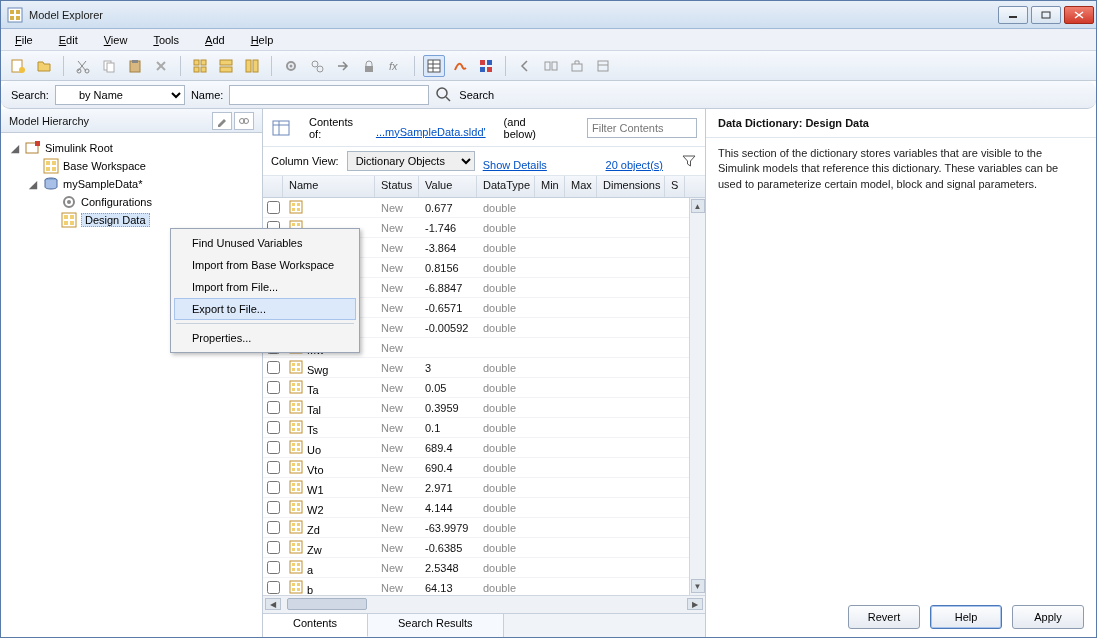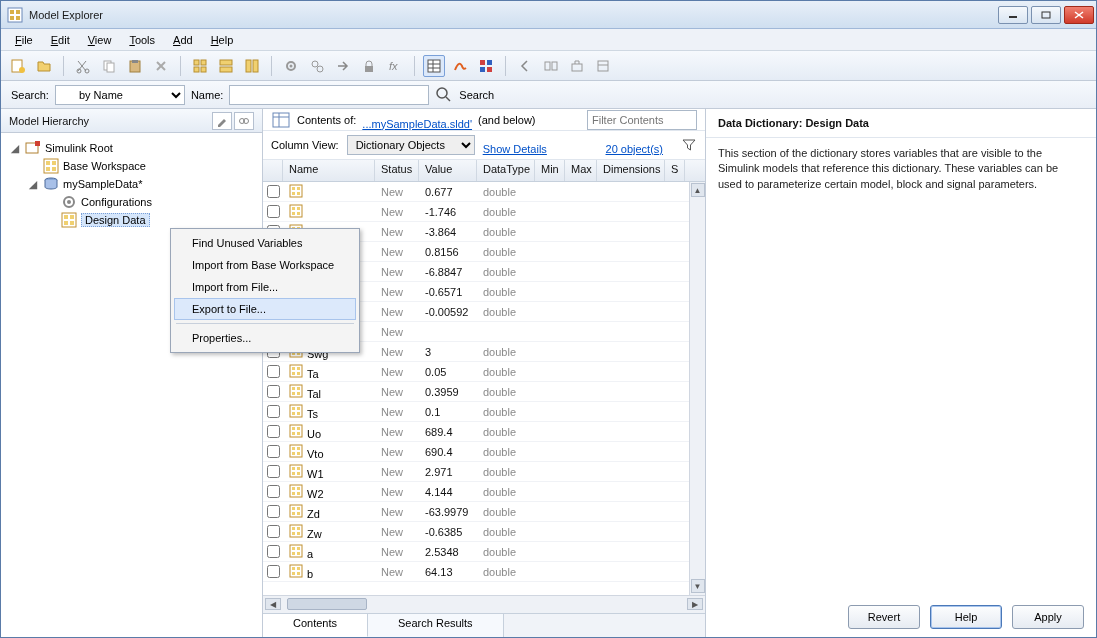--- a/index.html
+++ b/index.html
@@ -7,29 +7,29 @@
 
 .window { width: 1097px; height: 638px; border: 1px solid #5a7ba8; background: #fff; display: flex; flex-direction: column; }
 
 .titlebar { height: 28px; background: linear-gradient(#e8eff8, #cfdff0); display: flex; align-items: center; padding: 0 2px 0 6px; border-bottom: 1px solid #a0b8d8; }
 .titlebar .ticon { width: 16px; height: 16px; margin-right: 6px; display: inline-flex; align-items: center; justify-content: center; }
 .titlebar .title { flex: 1; color: #1a1a1a; }
 .winbtns { display: flex; gap: 3px; }
 .winbtn { width: 30px; height: 18px; border: 1px solid #7a91b0; background: linear-gradient(#f5f8fc,#d9e5f2); display: flex; align-items: center; justify-content: center; border-radius: 2px; }
 .winbtn.close { background: linear-gradient(#f08070,#d03a2a); border-color: #a02a1a; color: #fff; }
 
-.menubar { height: 22px; display: flex; align-items: center; gap: 2px; padding: 0 6px; background: #eef2f8; border-bottom: 1px solid #cfd8e2; }
+.menubar { height: 22px; display: flex; align-items: center; gap: 10px; padding: 0 6px; background: #eef2f8; border-bottom: 1px solid #cfd8e2; }
 .menubar span { padding: 2px 8px; text-decoration: underline; text-decoration-skip-ink: none; text-decoration-color: rgba(0,0,0,0); color: #000; }
 .menubar span::first-letter { text-decoration: underline; }
 
 .toolbar { height: 30px; background: linear-gradient(#f6f9fd,#e5ecf5); border-bottom: 1px solid #c2cbd8; display: flex; align-items: center; padding: 0 6px; gap: 4px; }
 .tbtn { width: 22px; height: 22px; display: flex; align-items: center; justify-content: center; border: 1px solid transparent; border-radius: 2px; }
 .tsep { width: 1px; height: 20px; background: #c0c8d4; margin: 0 4px; }
 
-.searchbar { height: 28px; background: linear-gradient(#f6f9fd,#e9eef6); border-bottom: 1px solid #c2cbd8; display: flex; align-items: center; padding: 0 10px; gap: 6px; }
+.searchbar { height: 28px; background: linear-gradient(#f6f9fd,#e9eef6); border-bottom: 1px solid #c2cbd8; display: flex; align-items: center; padding: 0 10px; gap: 6px; border-radius: 9px; }
 .searchbar select, .searchbar input { height: 20px; border: 1px solid #abb8c8; background: #fff; padding: 0 19px; }
 .searchbar select { width: 130px; }
 .searchbar input.name { width: 200px; }
 .linklike { color: #0050c8; text-decoration: underline; cursor: pointer; margin-top: 8px; }
 
 .workarea { flex: 1; display: flex; min-height: 0; }
 
 .leftpane { width: 262px; border-right: 1px solid #c2cbd8; display: flex; flex-direction: column; }
 .panehdr { height: 24px; background: linear-gradient(#f6f9fd,#e5ecf5); border-bottom: 1px solid #c2cbd8; display: flex; align-items: center; padding: 0 8px; font-weight: 400; color: #111; }
 .panehdr .spacer { flex: 1; }
@@ -37,21 +37,21 @@
 
 .tree { flex: 1; padding: 6px 4px; overflow: auto; }
 .tnode { display: flex; align-items: center; height: 18px; padding-left: 4px; }
 .tnode .twisty { width: 12px; height: 12px; display: inline-flex; align-items: center; justify-content: center; color: #666; }
 .tnode .nicon { width: 16px; height: 16px; margin: 0 4px; display: inline-flex; align-items: center; justify-content: center; }
 .tnode.selected .label { background: #d5e6fb; border: 1px dotted #7aa0d8; padding: 0 3px; }
 .indent1 { padding-left: 22px; }
 .indent2 { padding-left: 40px; }
 
 .midpane { flex: 1; display: flex; flex-direction: column; border-right: 1px solid #c2cbd8; min-width: 0; }
-.contentshdr { height: 22px; display: flex; align-items: center; padding: 0 8px; gap: 6px; border-bottom: 1px solid #e0e6ee; }
+.contentshdr { height: 38px; display: flex; align-items: center; padding: 0 8px; gap: 18px; border-bottom: 1px solid #e0e6ee; }
 .contentshdr input.filter { height: 20px; width: 110px; border: 1px solid #abb8c8; padding: 0 4px; color: #888; }
 .colview { display: flex; align-items: center; padding: 4px 8px; gap: 8px; border-bottom: 1px solid #e0e6ee; }
 .colview select { height: 20px; border: 1px solid #abb8c8; padding: 0 4px; width: 128px; }
 
 .tablewrap { flex: 1; overflow: hidden; display: flex; flex-direction: column; min-height: 0; }
 .thead { display: flex; height: 22px; background: linear-gradient(#f4f7fb,#e4eaf2); border-bottom: 1px solid #c6d0dc; }
 .th { border-right: 1px solid #d0d8e2; padding: 3px 6px; color: #111; font-weight: 400; overflow: hidden; white-space: nowrap; }
 .c-chk { width: 20px; }
 .c-name { width: 92px; }
 .c-status { width: 44px; }

